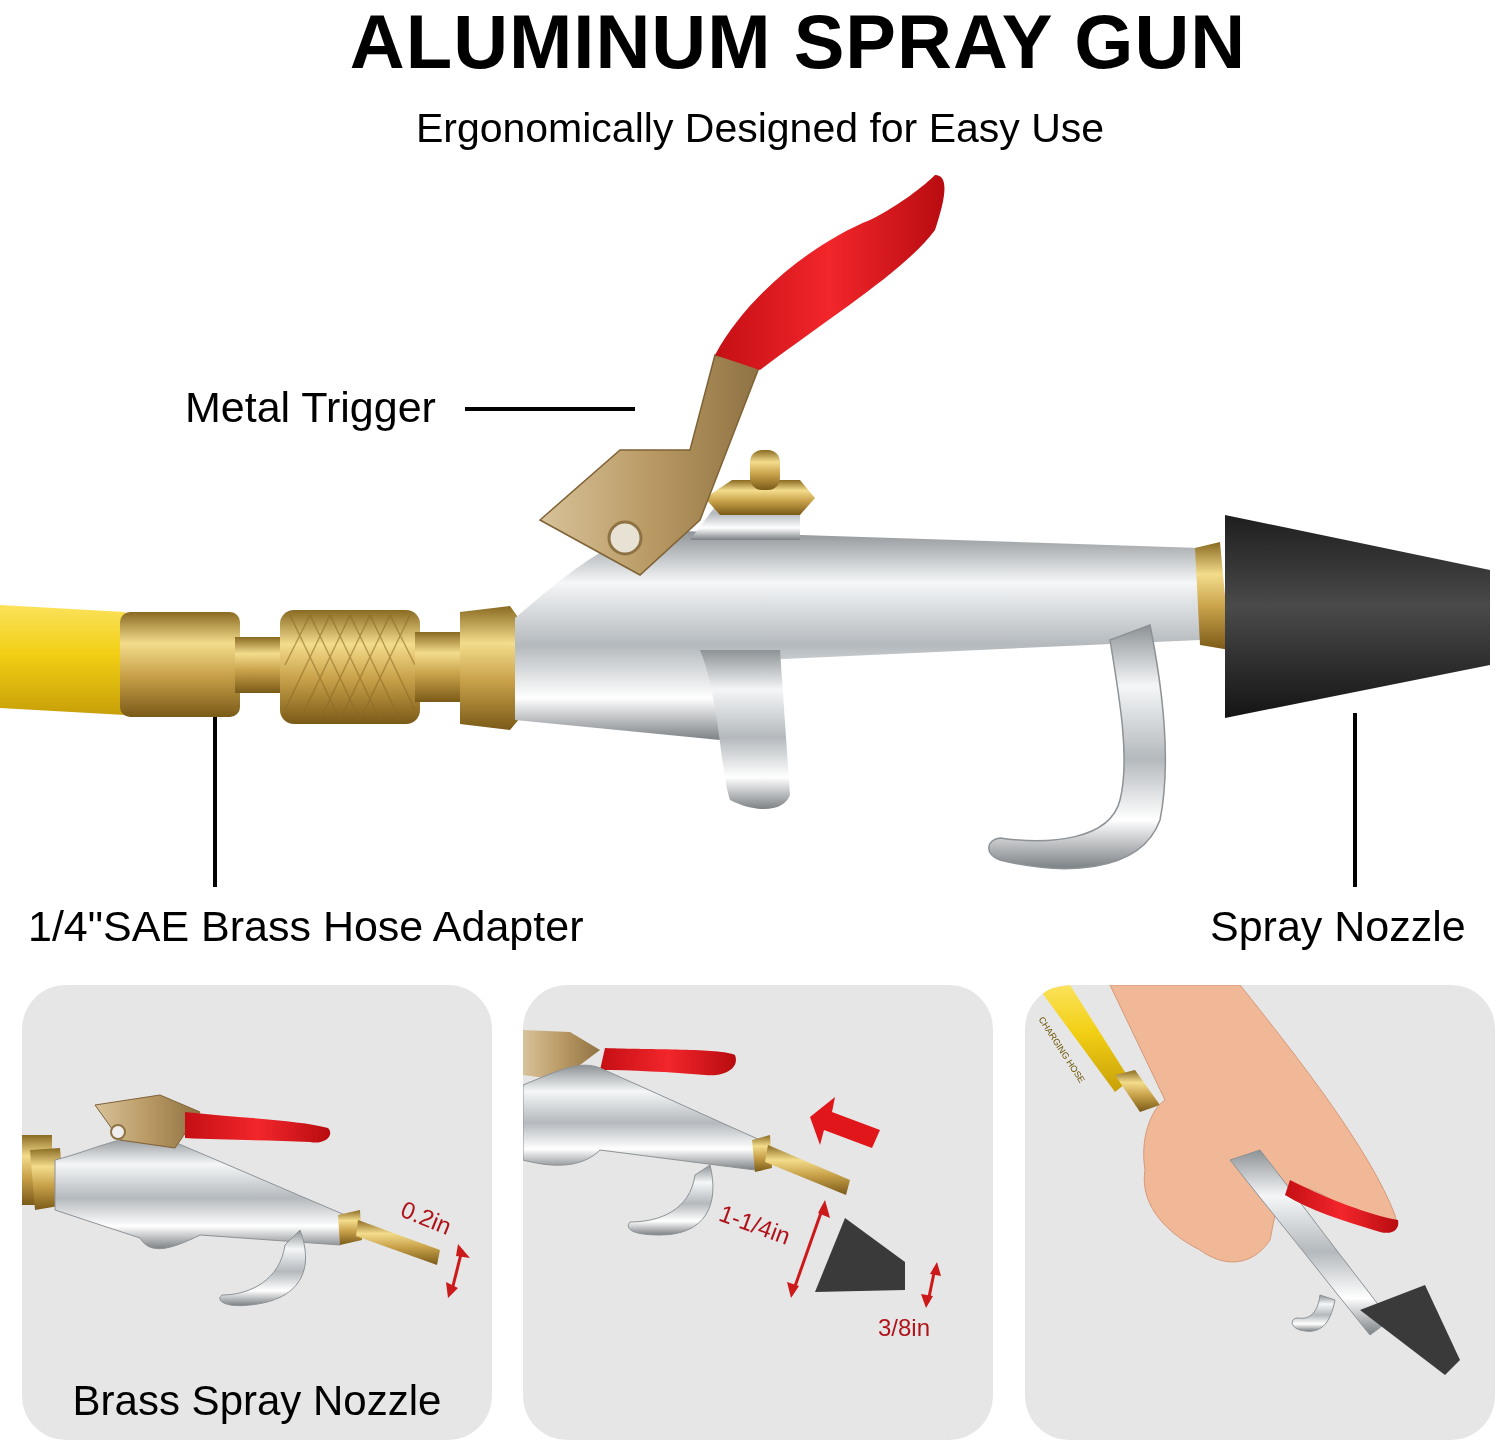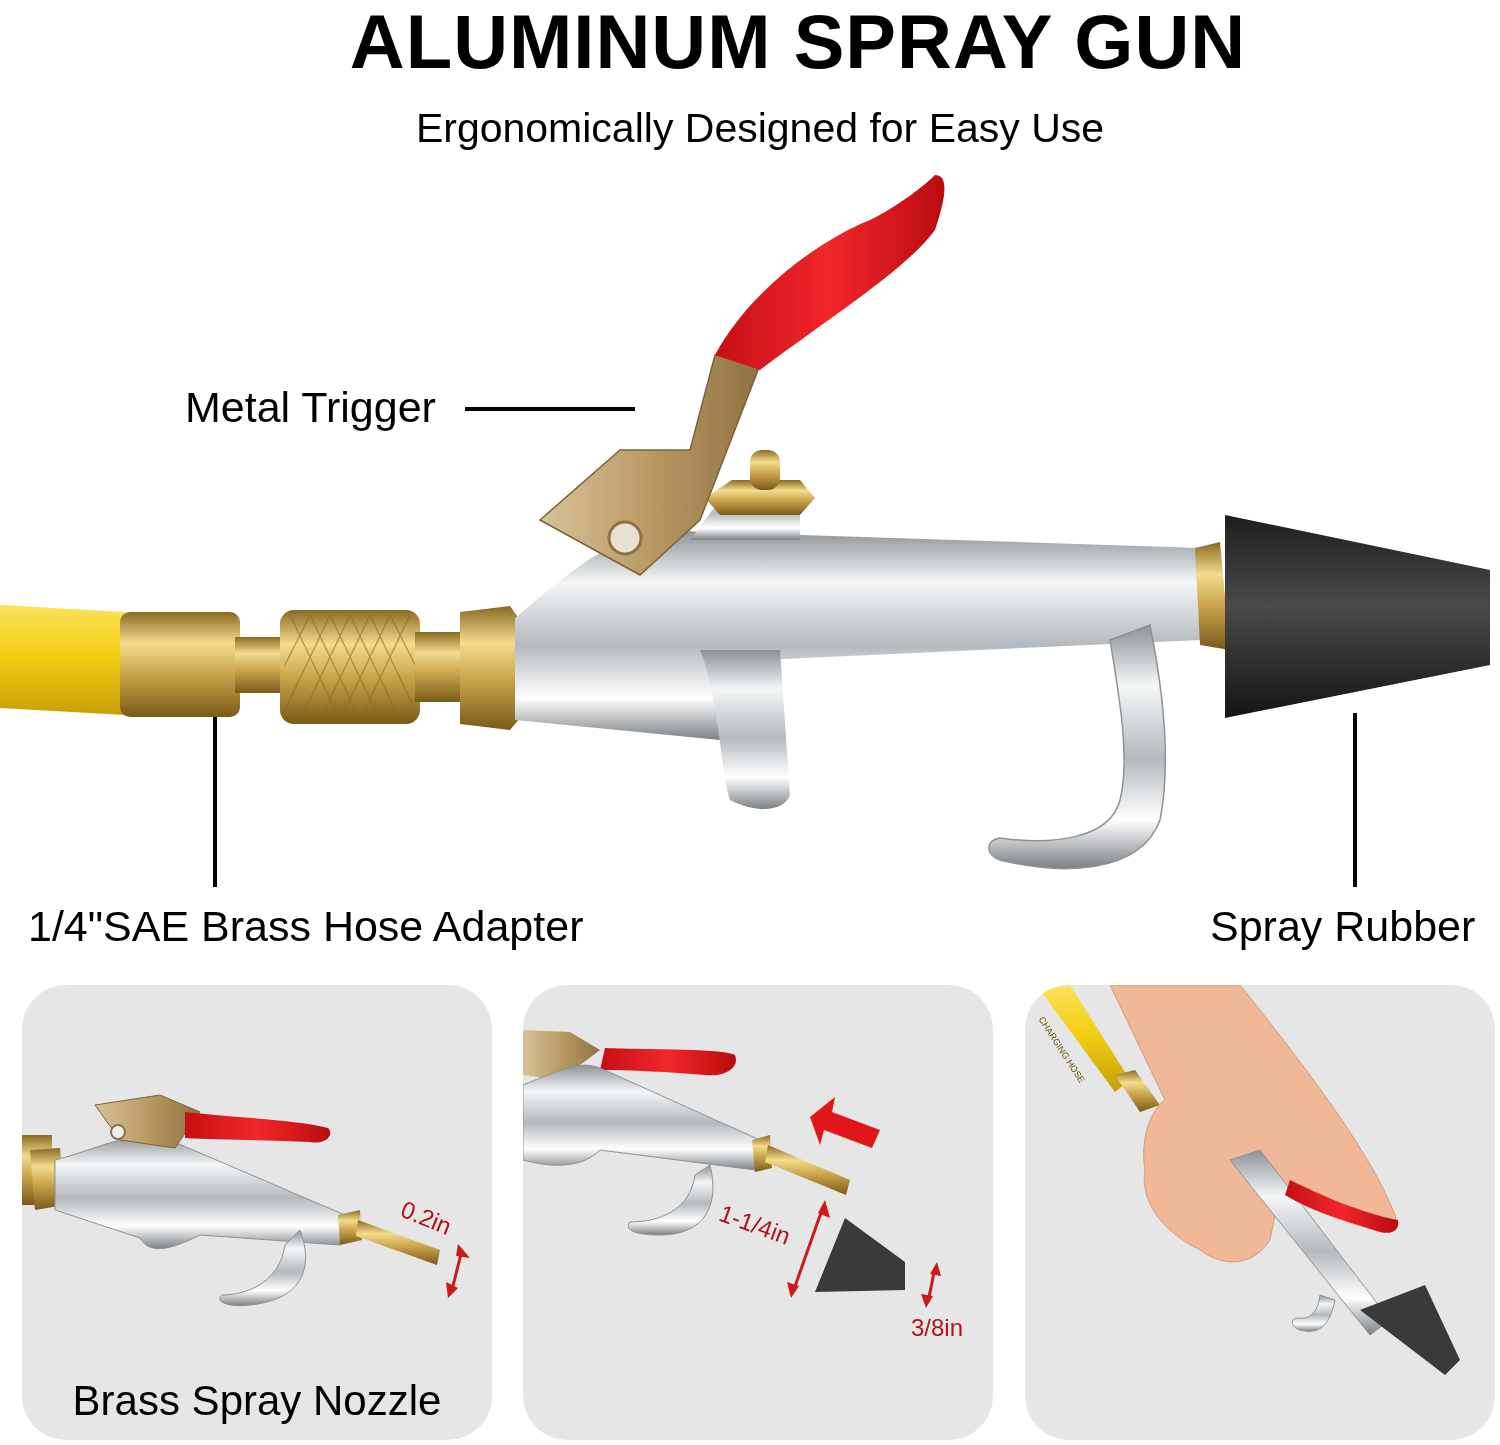--- a/index.html
+++ b/index.html
@@ -98,21 +98,21 @@
   </svg>
 </div>
 
 <div class="label" style="left:185px; top:383px;text-align:center;">Metal Trigger</div>
 <div class="leader" style="left:465px; top:407px; width:170px; height:4px;"></div>
 
 <div class="leader" style="left:213px; top:717px; width:4px; height:170px;"></div>
 <div class="label" style="left:28px; top:902px;">1/4"SAE Brass Hose Adapter</div>
 
 <div class="leader" style="left:1353px; top:713px; width:4px; height:174px;"></div>
-<div class="label" style="left:1210px; top:902px;">Spray Rubber</div>
+<div class="label" style="left:1210px; top:902px;">Spray Nozzle</div>
 
 <div class="panel" style="left:22px; width:470px;">
   <svg width="470" height="455" viewBox="22 985 470 455">
     <rect x="22" y="1135" width="30" height="70" fill="url(#brassG)"></rect>
     <path d="M30 1150 L60 1148 L65 1205 L35 1210 Z" fill="url(#brassG)"></path>
     <path d="M55 1160 C95 1150 130 1130 165 1138 L345 1215 L340 1245 L200 1235 C170 1250 150 1255 140 1238 L55 1210 Z" fill="url(#chromeG)" stroke="#8d9296" stroke-width="1"></path>
     <path d="M300 1230 C315 1270 300 1300 250 1305 C225 1308 215 1300 222 1295 C250 1295 280 1280 285 1245 Z" fill="url(#chromeG)" stroke="#8d9296" stroke-width="1"></path>
     <path d="M95 1105 L160 1095 L200 1112 L175 1148 L120 1140 Z" fill="url(#leverG)" stroke="#7f6235"></path>
     <circle cx="118" cy="1132" r="7" fill="#eee" stroke="#8f7243" stroke-width="2"></circle>
     <path d="M185 1112 C240 1118 300 1120 328 1128 C335 1135 325 1145 310 1142 C270 1140 220 1140 185 1138 Z" fill="url(#redG)"></path>
@@ -134,21 +134,21 @@
     <path d="M752 1140 L770 1135 L772 1168 L755 1172 Z" fill="url(#brassG)"></path>
     <path d="M768 1145 L850 1180 L846 1195 L765 1162 Z" fill="url(#brassG)"></path>
     <path d="M810 1117 L835 1097 L832 1112 L880 1130 L872 1148 L824 1130 L820 1145 Z" fill="#e0161b"></path>
     <path d="M845 1218 L905 1262 L905 1290 L815 1292 Z" fill="#3a3a3a"></path>
     <path d="M823 1207 L793 1292" stroke="#cc1a1a" stroke-width="3"></path>
     <path d="M825 1200 L830 1218 L818 1213 Z M791 1298 L787 1282 L799 1286 Z" fill="#cc1a1a"></path>
     <path d="M935 1268 L928 1302" stroke="#cc1a1a" stroke-width="3"></path>
     <path d="M937 1262 L941 1276 L930 1274 Z M926 1308 L921 1294 L933 1296 Z" fill="#cc1a1a"></path>
   </svg>
   <div class="dim" style="left:195px; top:227px; transform:rotate(20deg);">1-1/4in</div>
-  <div class="dim" style="left:388px; top:330px;">3/8in</div>
+  <div class="dim" style="left:355px; top:330px;">3/8in</div>
 </div>
 
 <div class="panel" style="left:1025px; width:470px;">
   <svg width="470" height="455" viewBox="1025 985 470 455">
     <path d="M1040 990 L1070 985 L1130 1080 L1115 1092 Z" fill="url(#hoseG)"></path>
     <path d="M1115 1075 L1135 1070 L1160 1105 L1140 1112 Z" fill="url(#brassG)"></path>
     <path d="M1110 985 L1240 985 C1300 1060 1370 1150 1395 1215 C1400 1230 1385 1235 1370 1225 C1320 1190 1300 1180 1280 1190 L1270 1240 C1250 1270 1220 1265 1200 1250 C1160 1230 1140 1200 1145 1170 C1140 1140 1150 1110 1165 1100 Z" fill="#f0b896" stroke="#d49a7a" stroke-width="1"></path>
     <path d="M1230 1160 L1260 1150 L1390 1320 L1370 1335 Z" fill="url(#chromeG)" stroke="#8d9296" stroke-width="1"></path>
     <path d="M1290 1180 C1330 1200 1370 1215 1398 1220 C1400 1230 1392 1235 1380 1232 C1340 1220 1310 1210 1285 1195 Z" fill="url(#redG)"></path>
     <path d="M1335 1300 C1330 1325 1320 1335 1300 1330 C1290 1327 1290 1318 1298 1318 C1310 1320 1318 1312 1320 1295 Z" fill="url(#chromeG)" stroke="#8d9296" stroke-width="1"></path>

